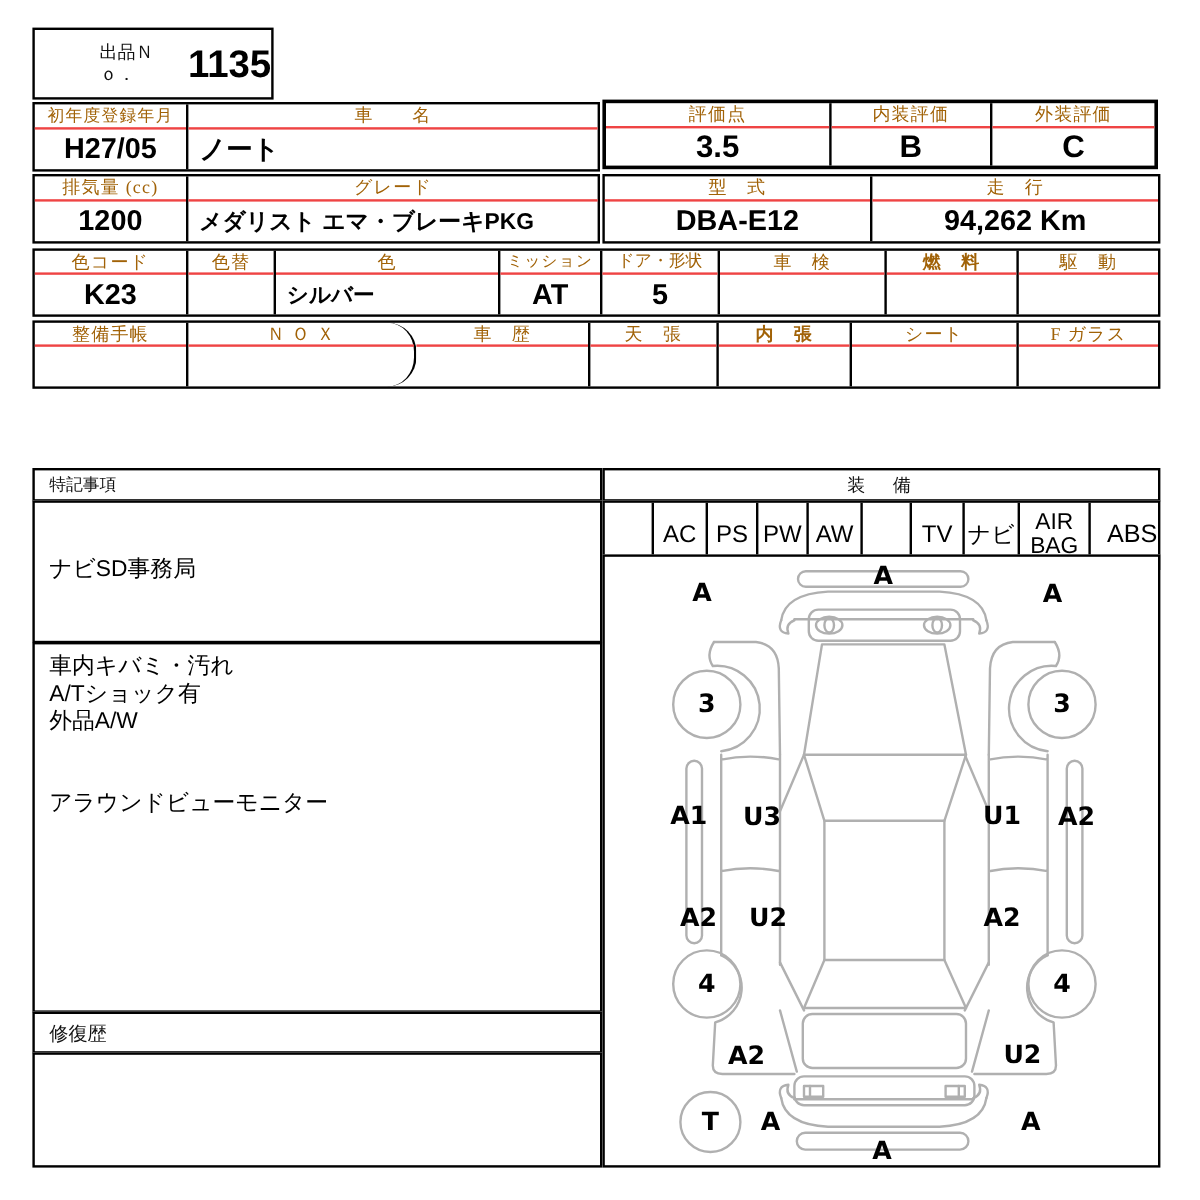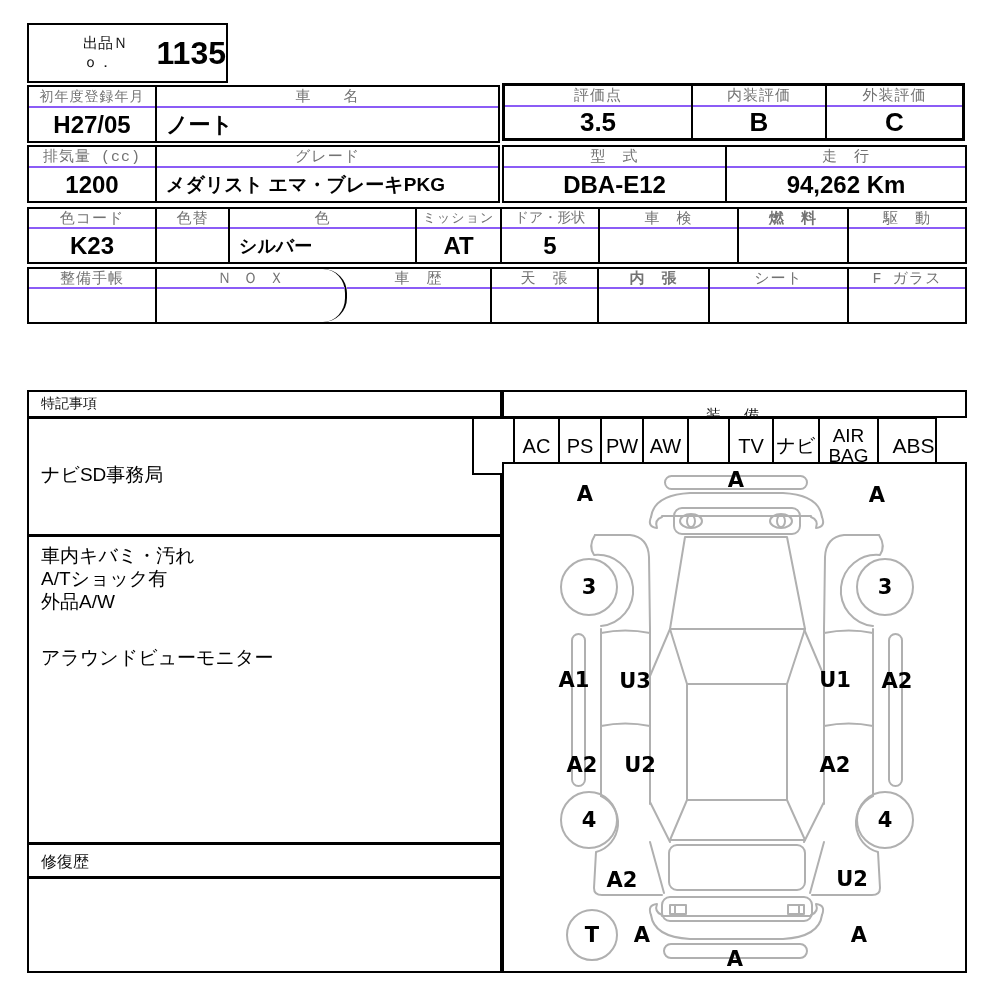--- a/index.html
+++ b/index.html
@@ -3,22 +3,22 @@
 <meta charset="utf-8">
 <style>
   html,body{margin:0;padding:0;background:#fff;}
   .sheet{position:relative;width:1000px;height:1000px;background:#ffffff;
          font-family:"Liberation Sans","DejaVu Sans",sans-serif;color:#000;}
   .box{position:absolute;border:2px solid #000;box-sizing:border-box;background:#fff;}
   .box.bold{border-width:3px;}
   .cols{display:flex;width:100%;height:100%;}
   .col{display:flex;flex-direction:column;box-sizing:border-box;border-right:2px solid #000;}
   .col:last-child{border-right:none;}
-  .hdr{box-sizing:border-box;border-bottom:2px solid #8b5cf6;display:flex;align-items:center;justify-content:center;
-       font-family:Liberation Mono, monospace;font-size:15px;color:#737373;letter-spacing:1px;white-space:pre;}
+  .hdr{box-sizing:border-box;border-bottom:2px solid #ef4444;display:flex;align-items:center;justify-content:center;
+       font-family:Liberation Serif, serif;font-size:15px;color:#a16207;letter-spacing:1px;white-space:pre;}
   .hdr.hb{font-weight:bold;}
   .val{flex:1;display:flex;align-items:center;justify-content:center;font-weight:bold;font-size:24px;letter-spacing:0px;}
   .val.left{justify-content:flex-start;padding-left:9px;}
   .serif-label{font-family:"Liberation Serif","DejaVu Serif",serif;font-size:15px;color:#111;}
   .marker{position:absolute;transform:translate(-50%,-50%);font-weight:bold;font-size:21px;color:#000;
           font-family:"DejaVu Sans","Liberation Sans",sans-serif;line-height:1;}
   .marker.circled{width:48px;height:48px;border:2px solid #b0b0b0;border-radius:50%;
           display:flex;align-items:center;justify-content:center;background:transparent;}
   svg.car{position:absolute;left:0;top:0;}
   svg.car *{stroke:#b0b0b0;stroke-width:2;fill:none;stroke-linecap:round;stroke-linejoin:round;}
@@ -169,37 +169,37 @@
 
   <div class="box" style="left:27px;top:417px;width:475px;height:119px;">
     <div class="notesline" style="position:absolute;left:12px;top:44px;">ナビSD事務局</div>
   </div>
 
   <div class="box" style="left:27px;top:535px;width:475px;height:309px;">
     <div style="padding:7px 0 0 12px;">
       <div class="notesline">車内キバミ・汚れ</div>
       <div class="notesline">A/Tショック有</div>
       <div class="notesline">外品A/W</div>
-      <div class="notesline" style="margin-top:33px;">アラウンドビューモニター</div>
+      <div class="notesline" style="margin-top:45px;">アラウンドビューモニター</div>
     </div>
   </div>
 
   <div class="box" style="left:27px;top:843px;width:475px;height:35px;">
     <div class="serif-label" style="padding:7px 0 0 12px;font-size:16px;">修復歴</div>
   </div>
 
   <div class="box" style="left:27px;top:877px;width:475px;height:96px;">
     <div></div>
   </div>
 
   <div class="box" style="left:502px;top:390px;width:465px;height:28px;">
-    <div class="serif-label" style="text-align:center;padding-top:14px;letter-spacing:4px;">装　備</div>
-  </div>
-
-  <div class="box" style="left:472px;top:417px;width:465px;height:58px;">
+    <div class="serif-label" style="text-align:center;padding-top:3px;letter-spacing:4px;">装　備</div>
+  </div>
+
+  <div class="box" style="left:502px;top:417px;width:465px;height:58px;">
     <div style="display:flex;height:100%;">
       <div class="col" style="width:41px;justify-content:center;align-items:center;"></div>
       <div class="col" style="width:45px;justify-content:center;align-items:center;font-size:20px;">AC</div>
       <div class="col" style="width:42px;justify-content:center;align-items:center;font-size:20px;">PS</div>
       <div class="col" style="width:42px;justify-content:center;align-items:center;font-size:20px;">PW</div>
       <div class="col" style="width:45px;justify-content:center;align-items:center;font-size:20px;">AW</div>
       <div class="col" style="width:41px;justify-content:center;align-items:center;"></div>
       <div class="col" style="width:44px;justify-content:center;align-items:center;font-size:20px;">TV</div>
       <div class="col" style="width:46px;justify-content:center;align-items:center;font-size:19px;">ナビ</div>
       <div class="col" style="width:59px;justify-content:center;align-items:center;font-size:19px;line-height:20px;text-align:center;padding:0 8px;box-sizing:border-box;">AIR BAG</div>

